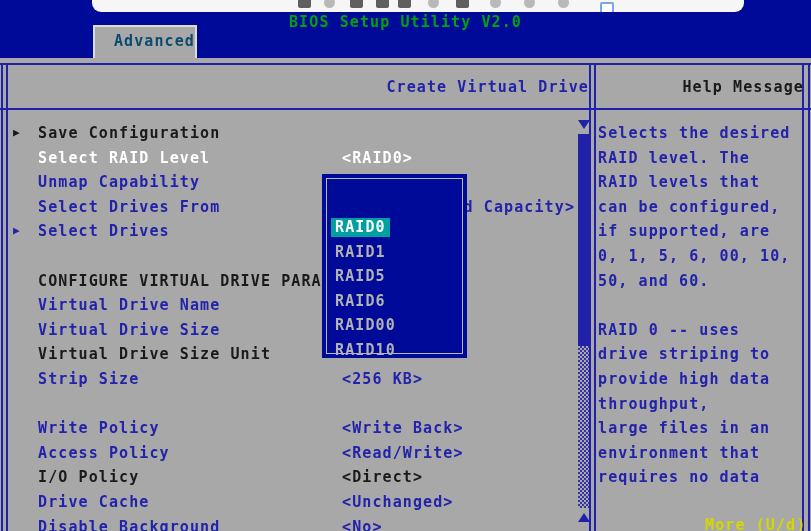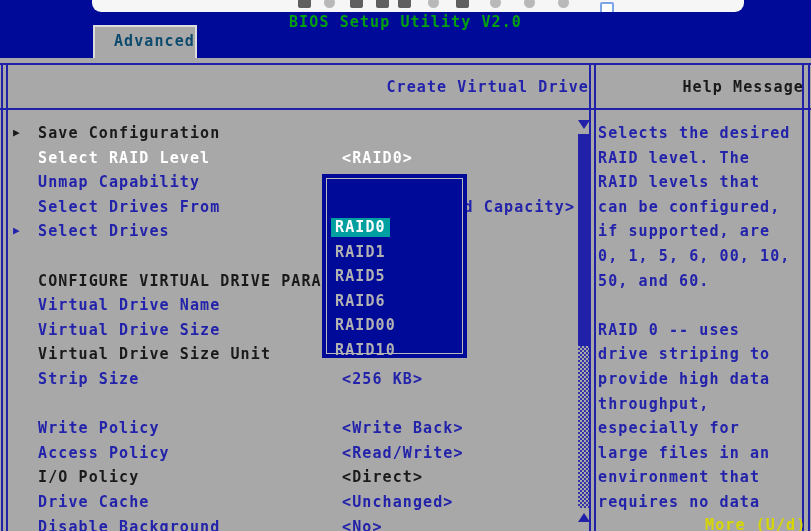--- a/index.html
+++ b/index.html
@@ -188,20 +188,19 @@
       <div class="hl">RAID levels that</div>
       <div class="hl">can be configured,</div>
       <div class="hl">if supported, are</div>
       <div class="hl">0, 1, 5, 6, 00, 10,</div>
       <div class="hl">50, and 60.</div>
       <div class="hl"></div>
       <div class="hl">RAID 0 -- uses</div>
       <div class="hl">drive striping to</div>
       <div class="hl">provide high data</div>
       <div class="hl">throughput,</div>
-      <div class="hl">especially for</div>
       <div class="hl">large files in an</div>
       <div class="hl">environment that</div>
       <div class="hl">requires no data</div>
     </div>
   <div class="more-label">More (U/d)</div>
 
 </div>
 
 </body></html>

